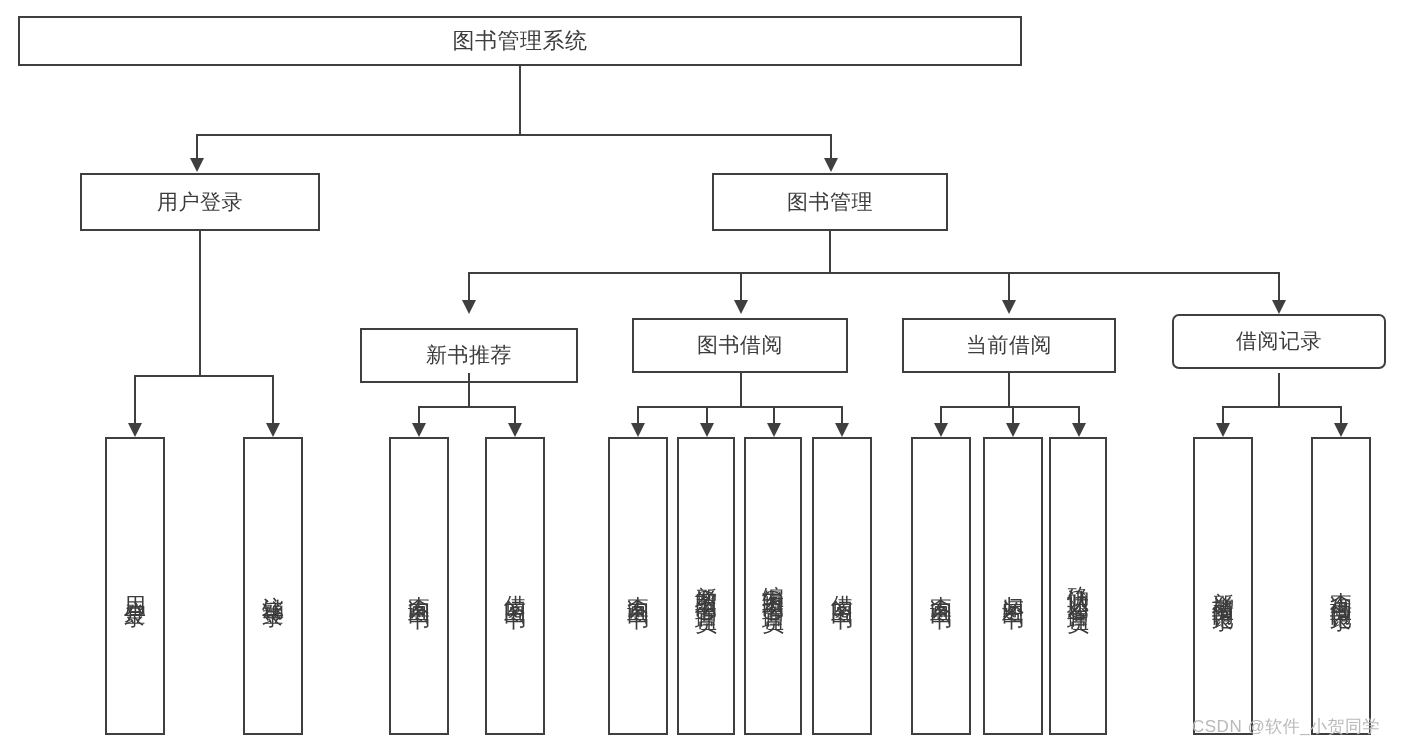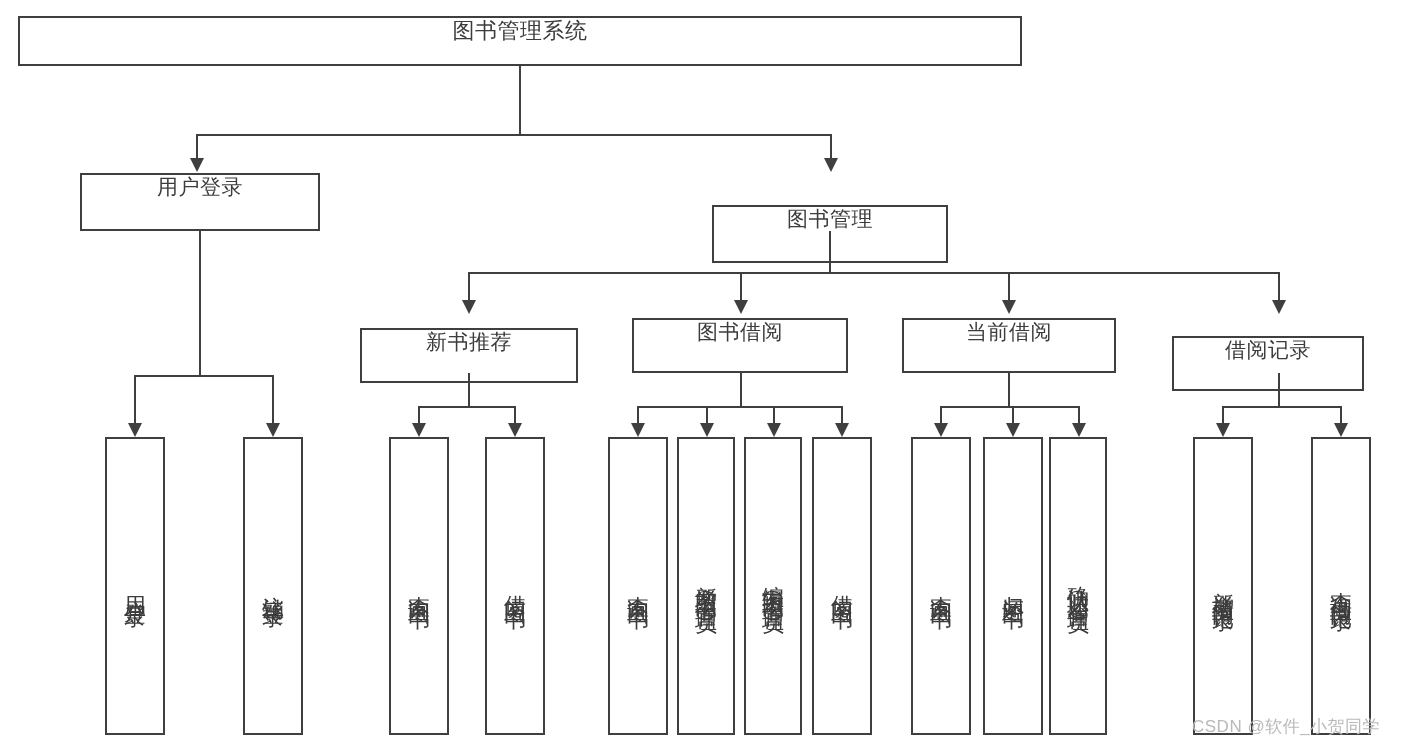--- a/index.html
+++ b/index.html
@@ -17,21 +17,21 @@
     overflow:hidden;
   }
 
   
   .node{
     position:absolute;
     box-sizing:border-box;
     border:2px solid #3f3f3f;
     background:#ffffff;
     display:flex;
-    align-items:flex-start;
+    align-items:center;
     justify-content:center;
     color:#3c3c3c;
     line-height:1.18;
   }
   .node .lbl{
     display:block;
     text-align:center;
     white-space:nowrap;
   }
 
@@ -97,21 +97,21 @@
 
   <div class="ln v" style="left:196px;top:134px;height:24px;"></div>
   <div class="arw" style="left:190px;top:158px;"></div>
   <div class="ln v" style="left:830px;top:134px;height:24px;"></div>
   <div class="arw" style="left:824px;top:158px;"></div>
 
   <div class="node h" style="left:80px;top:173px;width:240px;height:58px;">
     <span class="lbl">用户登录</span>
   </div>
 
-  <div class="node h" style="left:712px;top:173px;width:236px;height:58px;margin-top:32px;">
+  <div class="node h" style="left:712px;top:173px;width:236px;height:58px;">
     <span class="lbl">图书管理</span>
   </div>
 
   <div class="ln v" style="left:199px;top:231px;height:144px;"></div>
   <div class="ln h" style="left:134px;top:375px;width:138px;"></div>
   <div class="ln v" style="left:134px;top:375px;height:48px;"></div>
   <div class="arw" style="left:128px;top:423px;"></div>
   <div class="ln v" style="left:272px;top:375px;height:48px;"></div>
   <div class="arw" style="left:266px;top:423px;"></div>
 
@@ -128,21 +128,21 @@
 
   <div class="node h" style="left:360px;top:318px;width:218px;height:55px;margin-top:10px;">
     <span class="lbl">新书推荐</span>
   </div>
   <div class="node h" style="left:902px;top:318px;width:214px;height:55px;">
     <span class="lbl">当前借阅</span>
   </div>
   <div class="node h" style="left:632px;top:318px;width:216px;height:55px;">
     <span class="lbl">图书借阅</span>
   </div>
-  <div class="node h" style="left:1172px;top:336px;width:192px;height:55px;">
+  <div class="node h" style="left:1172px;top:314px;width:214px;height:55px;border-radius:7px;">
     <span class="lbl">借阅记录</span>
   </div>
 
   <div class="ln v" style="left:468px;top:373px;height:33px;"></div>
   <div class="ln h" style="left:418px;top:406px;width:98px;"></div>
   <div class="ln v" style="left:418px;top:406px;height:17px;"></div>
   <div class="arw" style="left:412px;top:423px;"></div>
   <div class="ln v" style="left:514px;top:406px;height:17px;"></div>
   <div class="arw" style="left:508px;top:423px;"></div>
 

